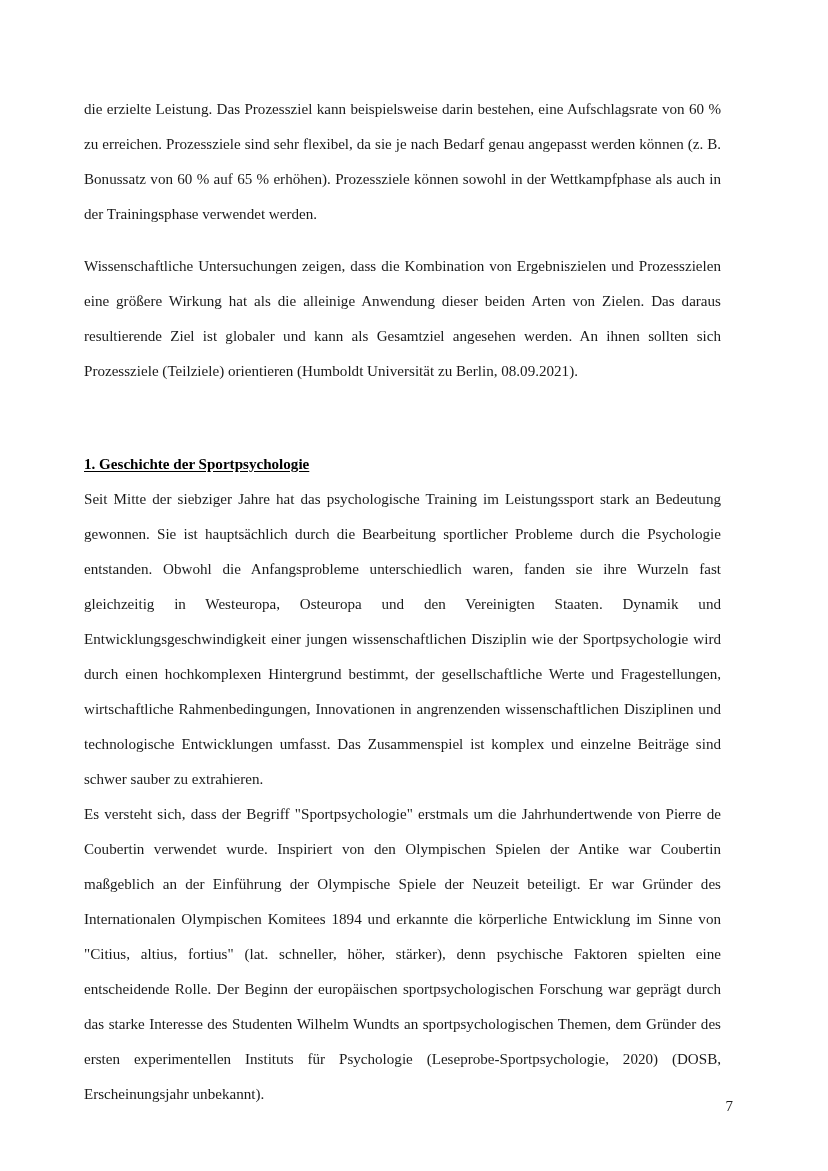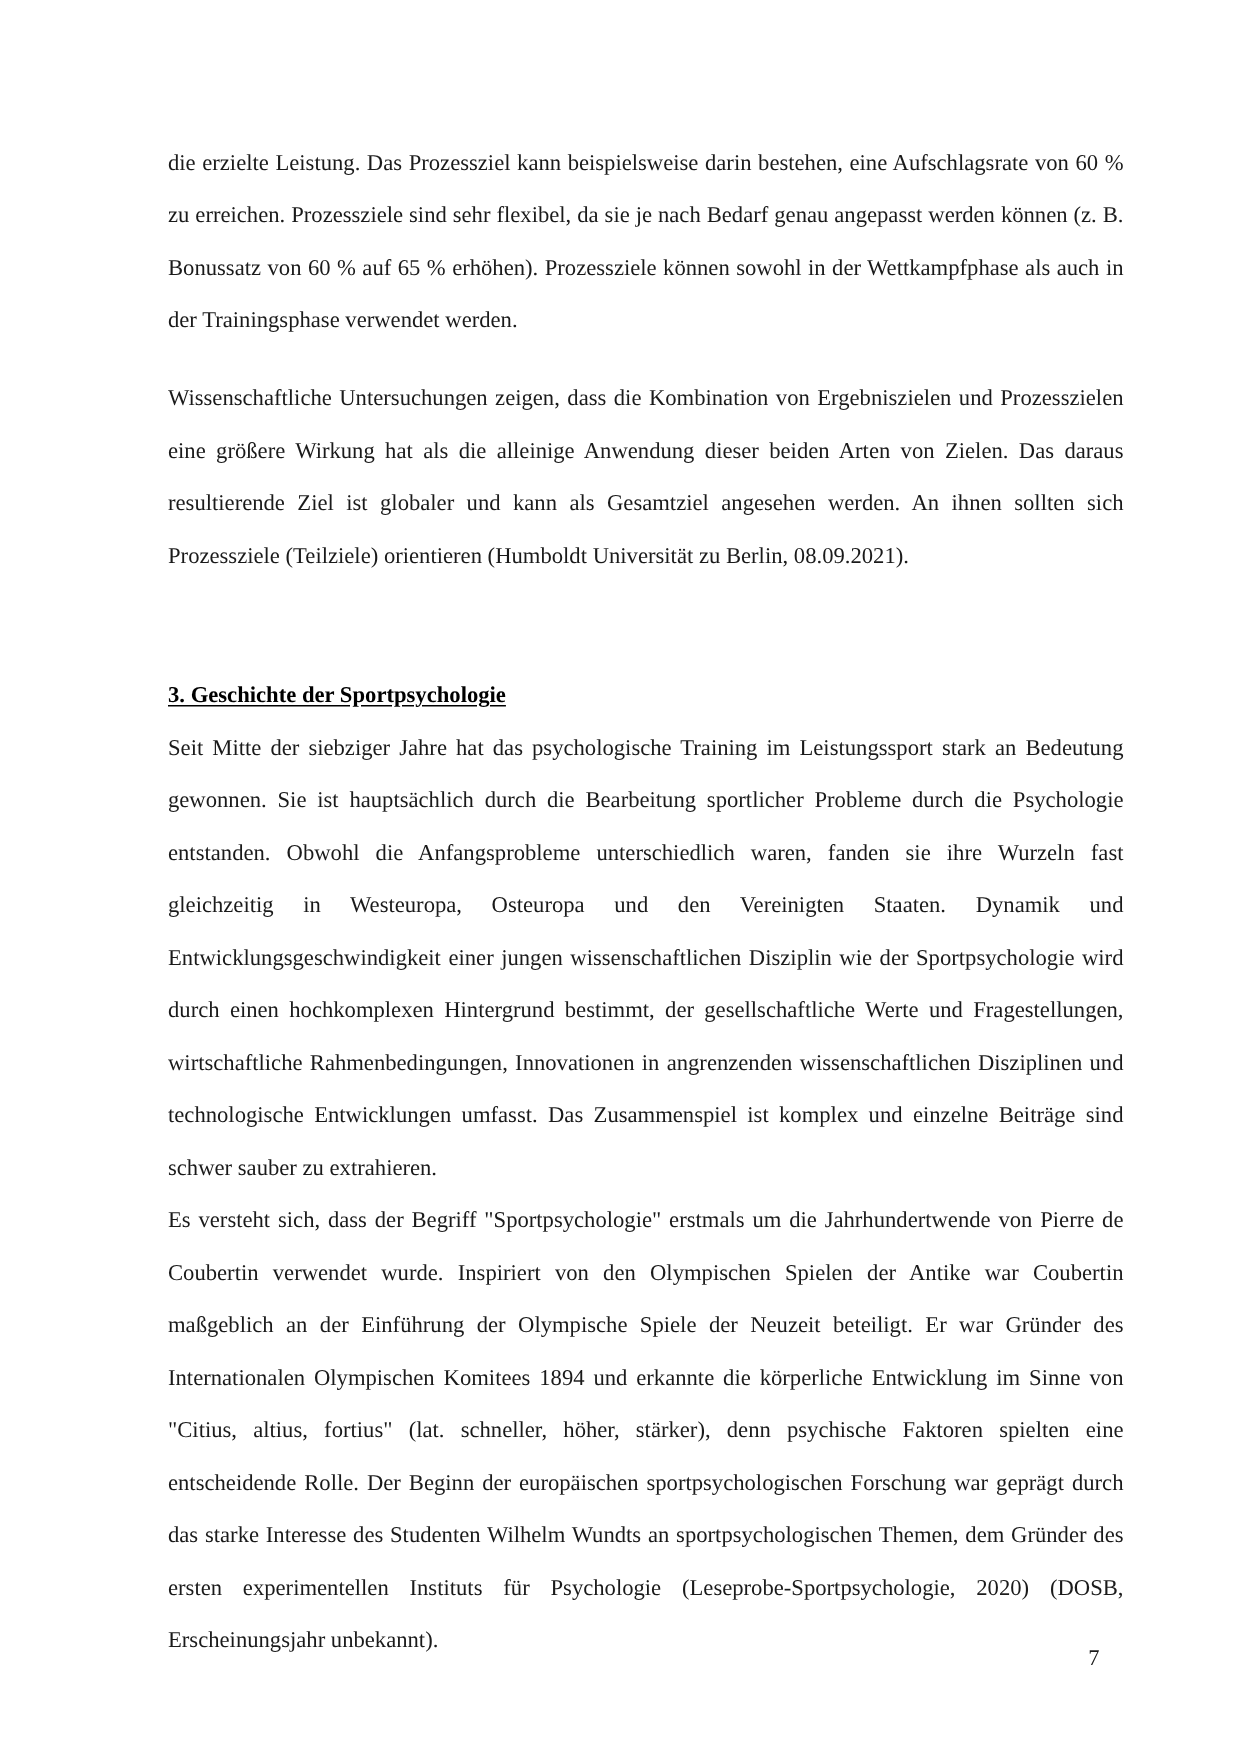--- a/index.html
+++ b/index.html
@@ -12,21 +12,21 @@
     width: 828px;
     height: 1171px;
     background: #ffffff;
     margin: 0 auto;
     overflow: hidden;
     font-family: "Liberation Serif", "DejaVu Serif", serif;
     color: #000000;
   }
   .content {
     position: absolute;
-    left: 112px;
+    left: 84px;
     top: 92px;
     width: 637px;
   }
   p.para {
     margin: 0 0 0 0;
     font-size: 15.1px;
     line-height: 35px;
     text-align: justify;
     text-justify: inter-word;
     hyphens: manual;
@@ -61,21 +61,21 @@
 <body>
 
 <div class="page">
   <div class="content">
 
     <p class="para gap-after">die erzielte Leistung. Das Prozessziel kann beispielsweise darin bestehen, eine Aufschlagsrate von 60 % zu erreichen. Prozessziele sind sehr flexibel, da sie je nach Bedarf genau angepasst werden können (z. B. Bonussatz von 60 % auf 65 % erhöhen). Prozessziele können sowohl in der Wettkampfphase als auch in der Trainingsphase verwendet werden.</p>
 
     <p class="para">Wissenschaftliche Untersuchungen zeigen, dass die Kombination von Ergebniszielen und Prozesszielen eine größere Wirkung hat als die alleinige Anwendung dieser beiden Arten von Zielen. Das daraus resultierende Ziel ist globaler und kann als Gesamtziel angesehen werden. An ihnen sollten sich Prozessziele (Teilziele) orientieren (Humboldt Universität zu Berlin, 08.09.2021).</p>
 
     <div class="section-block">
-      <h3 class="section-heading">3. Geschichte der Sportpsychologie</h3>
+      <h3 class="section-heading">1. Geschichte der Sportpsychologie</h3>
 
       <p class="para">Seit Mitte der siebziger Jahre hat das psychologische Training im Leistungssport stark an Bedeutung gewonnen. Sie ist hauptsächlich durch die Bearbeitung sportlicher Probleme durch die Psychologie entstanden. Obwohl die Anfangsprobleme unterschiedlich waren, fanden sie ihre Wurzeln fast gleichzeitig in Westeuropa, Osteuropa und den Vereinigten Staaten. Dynamik und Entwicklungsgeschwindigkeit einer jungen wissenschaftlichen Disziplin wie der Sportpsychologie wird durch einen hochkomplexen Hintergrund bestimmt, der gesellschaftliche Werte und Fragestellungen, wirtschaftliche Rahmenbedingungen, Innovationen in angrenzenden wissenschaftlichen Disziplinen und technologische Entwicklungen umfasst. Das Zusammenspiel ist komplex und einzelne Beiträge sind schwer sauber zu extrahieren.</p>
 
       <p class="para">Es versteht sich, dass der Begriff "Sportpsychologie" erstmals um die Jahrhundertwende von Pierre de Coubertin verwendet wurde. Inspiriert von den Olympischen Spielen der Antike war Coubertin maßgeblich an der Einführung der Olympische Spiele der Neuzeit beteiligt. Er war Gründer des Internationalen Olympischen Komitees 1894 und erkannte die körperliche Entwicklung im Sinne von "Citius, altius, fortius" (lat. schneller, höher, stärker), denn psychische Faktoren spielten eine entscheidende Rolle. Der Beginn der europäischen sportpsychologischen Forschung war geprägt durch das starke Interesse des Studenten Wilhelm Wundts an sportpsychologischen Themen, dem Gründer des ersten experimentellen Instituts für Psychologie (Leseprobe-Sportpsychologie, 2020) (DOSB, Erscheinungsjahr unbekannt).</p>
     </div>
 
   </div>
 
   <div class="page-number">7</div>
 </div>

